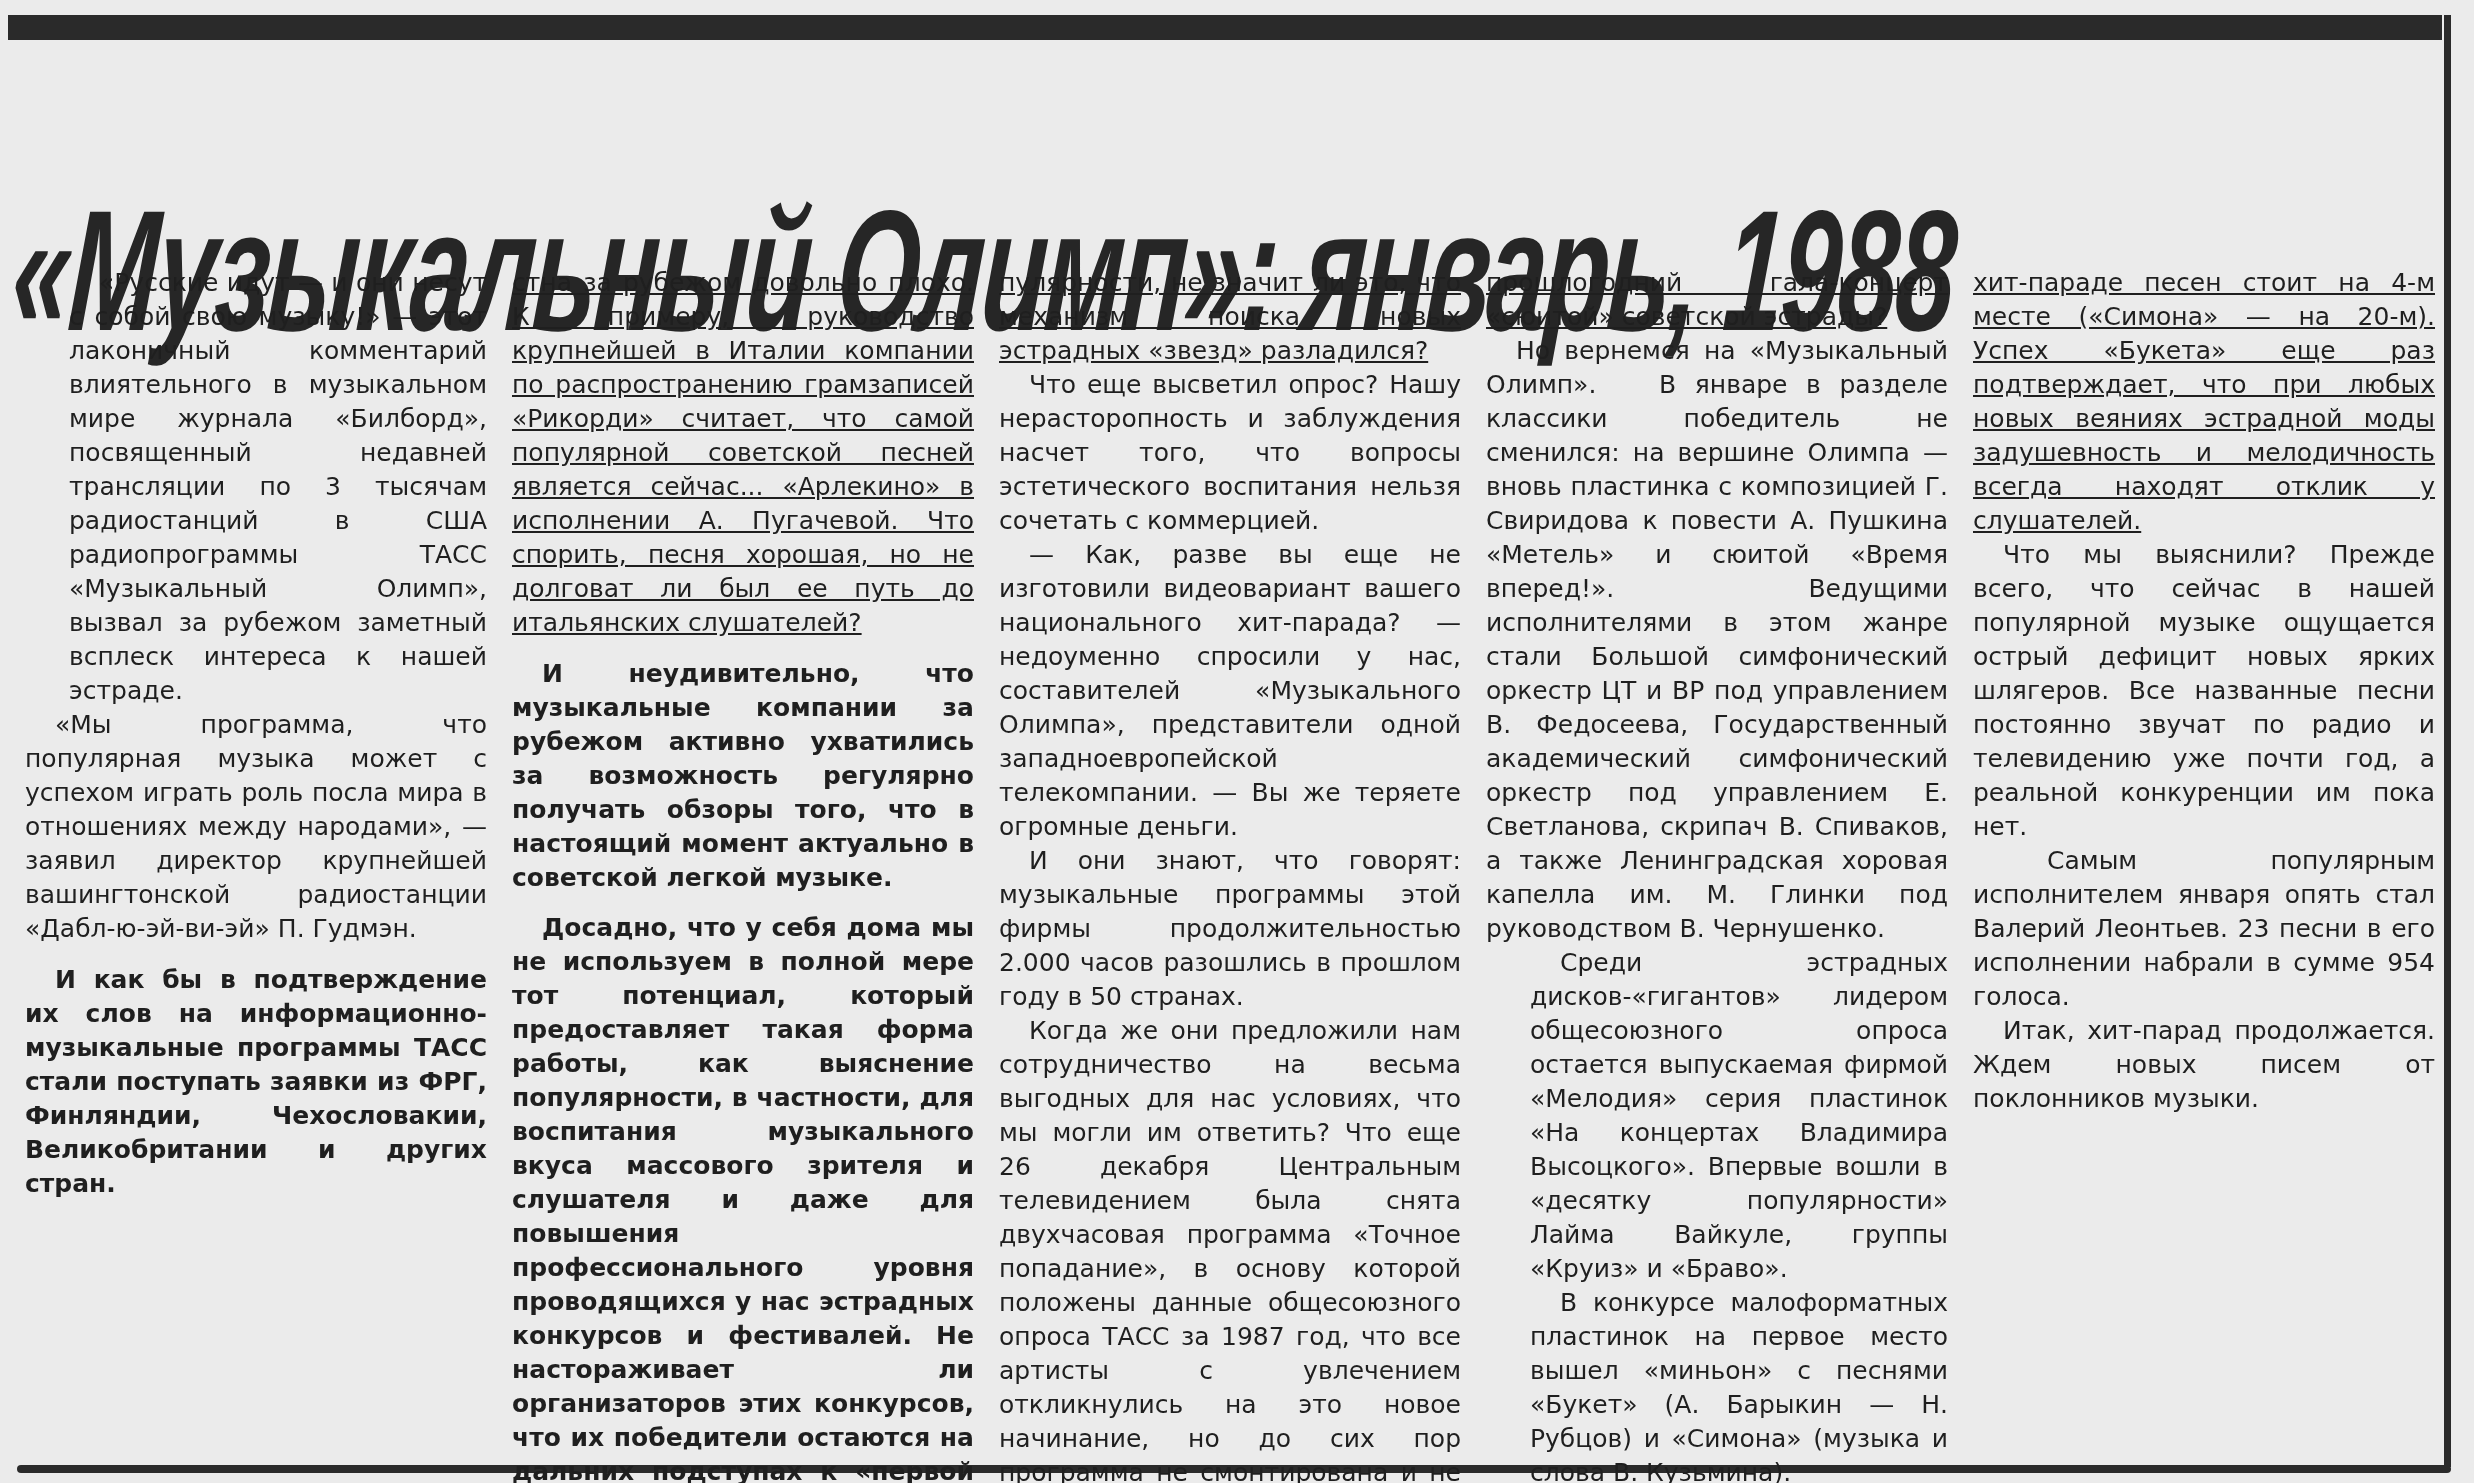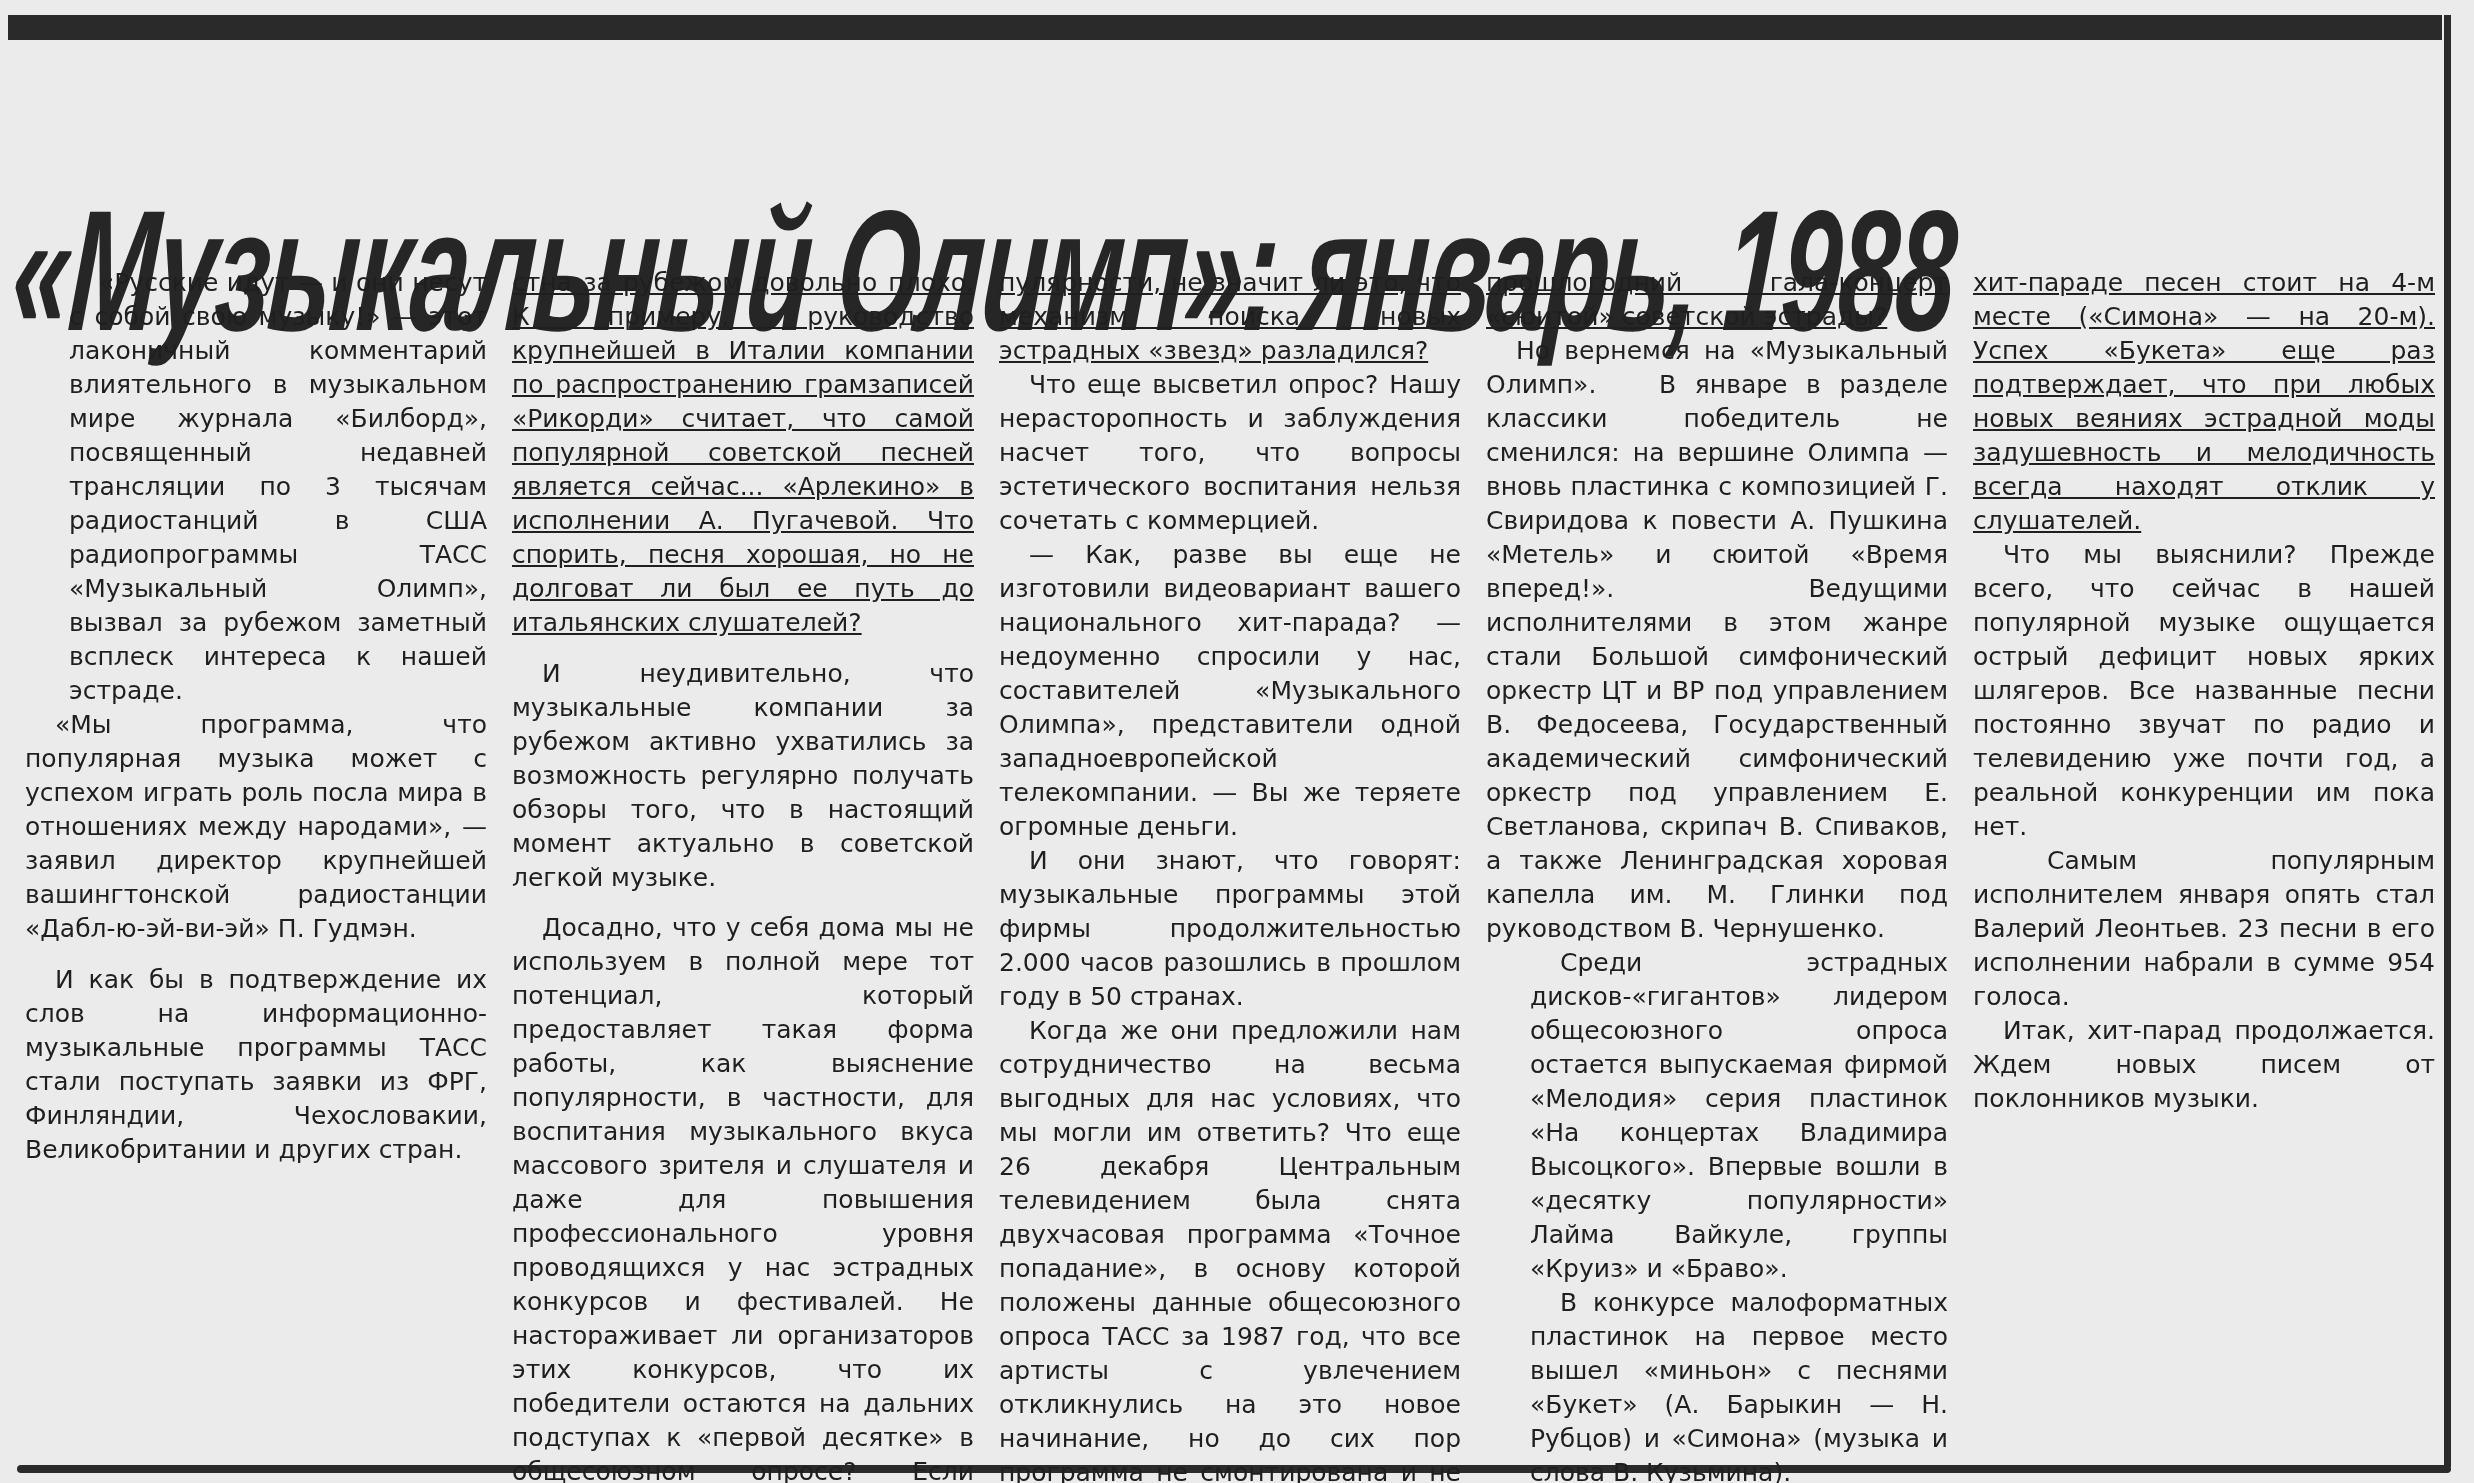--- a/index.html
+++ b/index.html
@@ -38,21 +38,21 @@
     display: flex; gap: 25px;
   }
   .col {
     width: 462px; flex: 0 0 462px;
     font-size: 25px; line-height: 34px;
     text-align: justify;
     hyphens: manual;
   }
   .col p { margin: 0; text-indent: 30px; }
   .col p.cont { text-indent: 0; text-decoration: underline; }
-  .col p.gap { margin-top: 16.7px; }
+  .col p.gap { margin-top: 16.7px; font-weight: bold; }
   .col b, .col .bold { font-weight: 400; margin-left: 44px; }
 </style>
 </head>
 <body>
 
 <div class="top-rule"></div>
 <div class="right-rule"></div>
 <div class="bottom-rule"></div>
 
 <h1 class="headline">«Музыкальный Олимп»: январь, 1988</h1>

